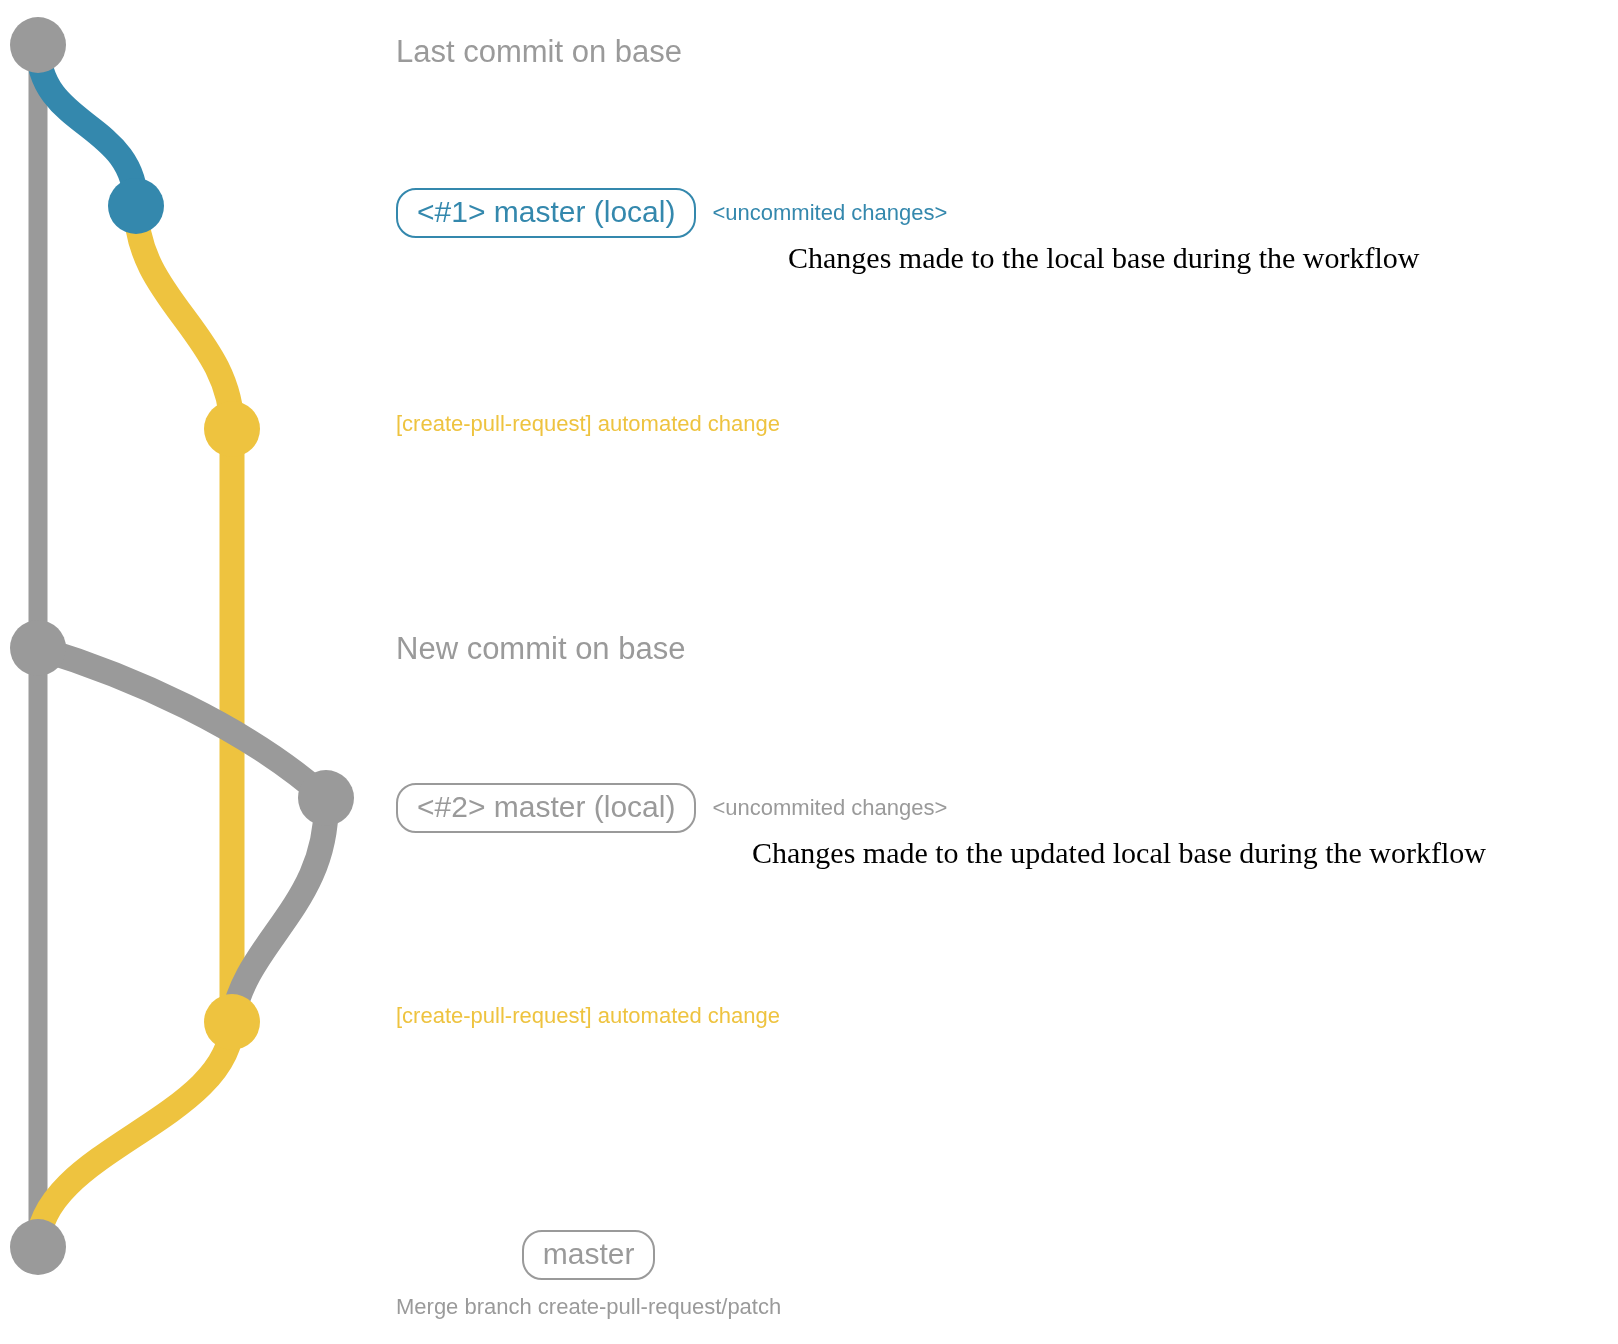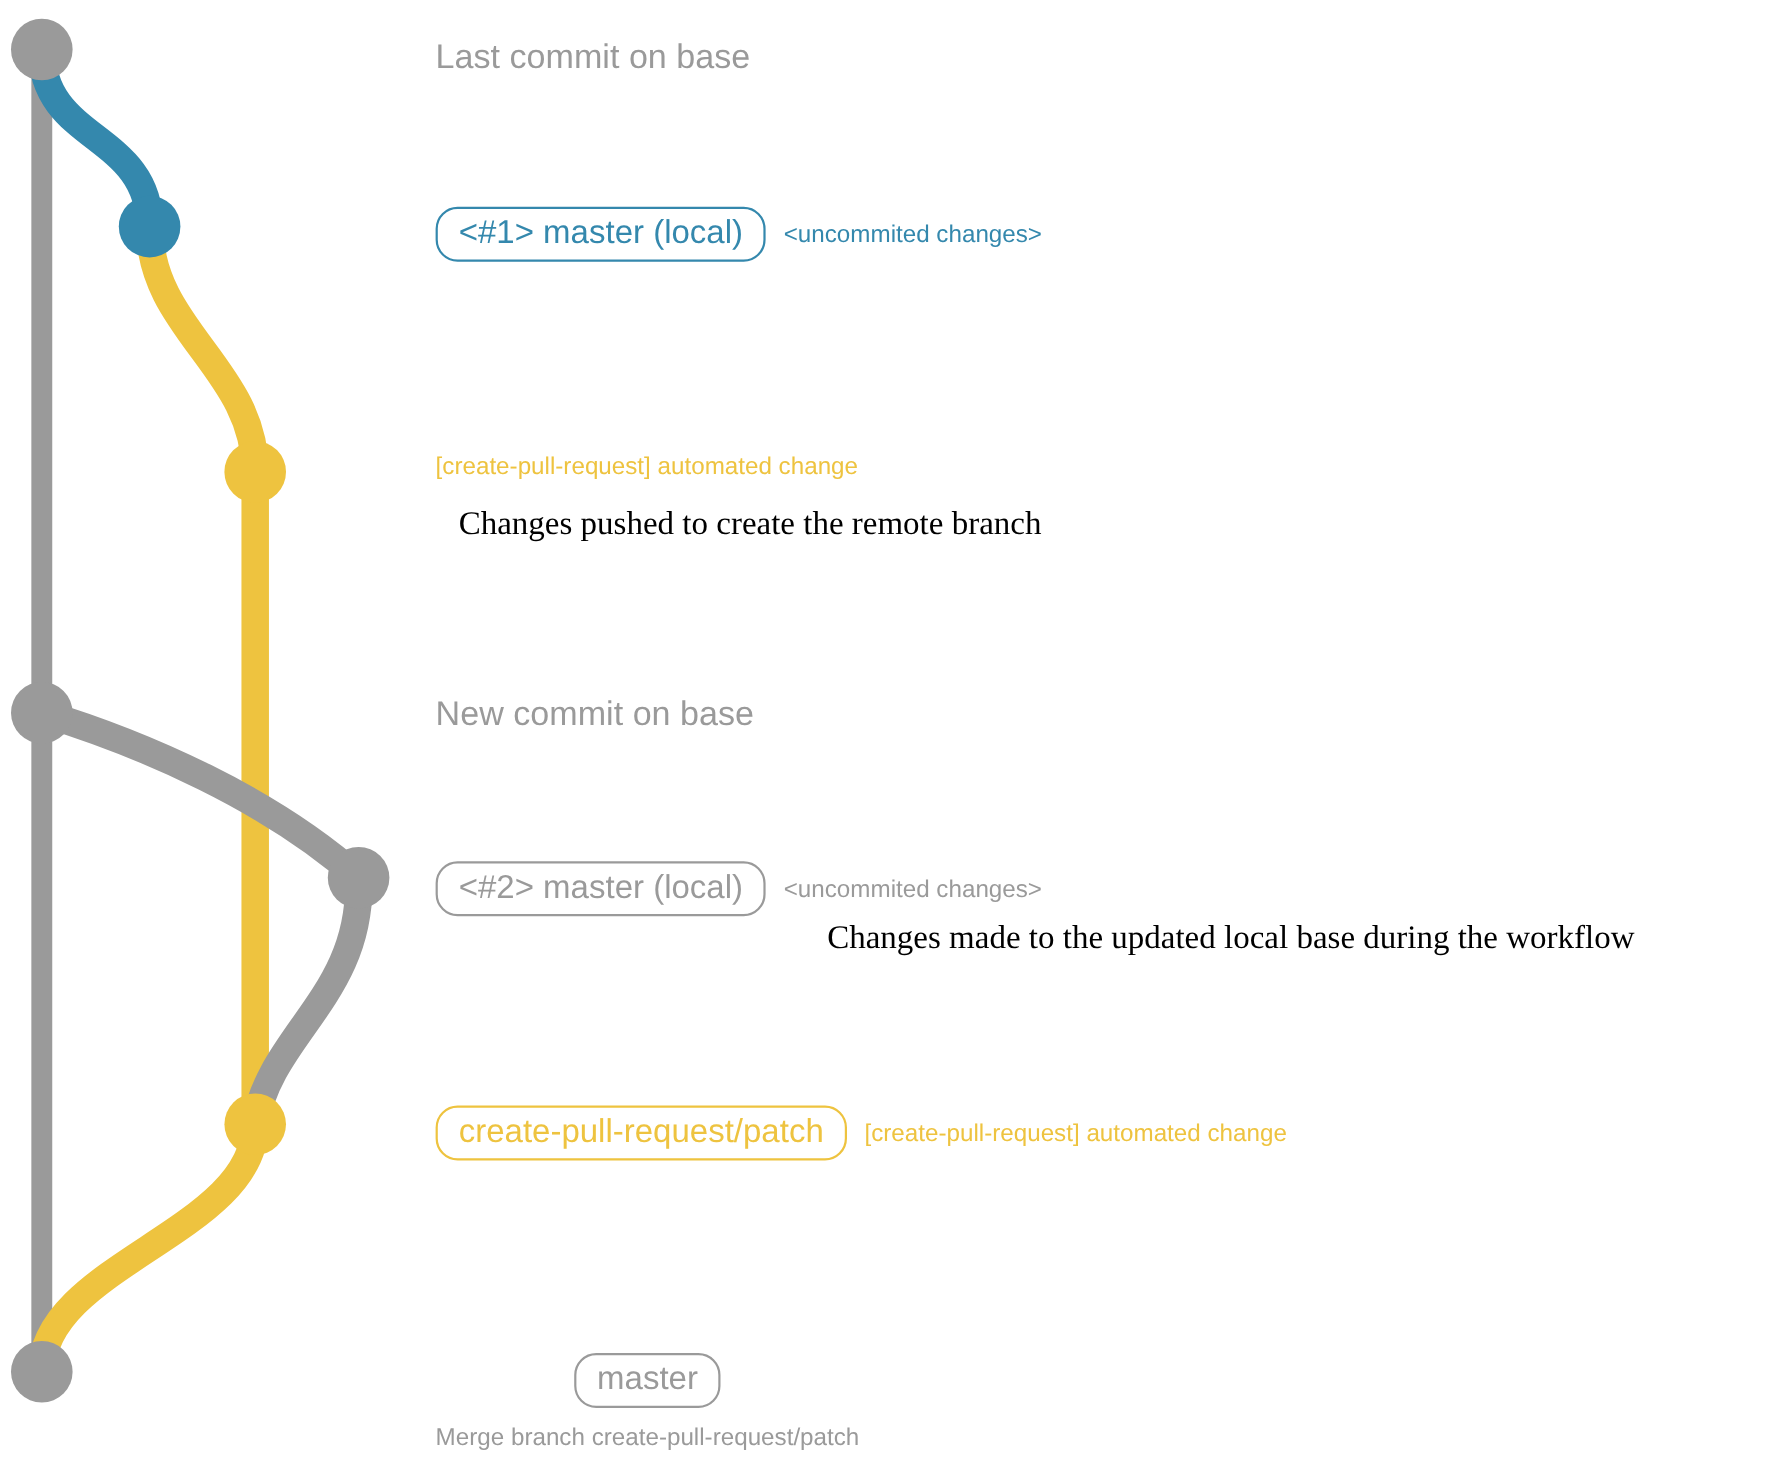--- a/index.html
+++ b/index.html
@@ -110,34 +110,33 @@
   </svg>
 
   <div id="annotations">
 
     <div class="row plain-title" style="top:36px; color:#9a9a9a;">Last commit on base</div>
 
     <div class="row badge-line" style="top:188px;">
       <span class="badge blue">&lt;#1&gt; master (local)</span>
       <span class="commit-msg blue">&lt;uncommited changes&gt;</span>
     </div>
+    <div class="sub" style="left:788px; top:243px;">Changes made to the local base during the workflow</div>
 
     <div class="row commit-msg yellow" style="top:413px;">[create-pull-request] automated change</div>
-    <div class="sub" style="left:417px; top:461px;">Changes pushed to create the remote branch</div>
 
     <div class="row plain-title" style="top:633px; color:#9a9a9a;">New commit on base</div>
 
     <div class="row badge-line" style="top:783px;">
       <span class="badge gray">&lt;#2&gt; master (local)</span>
       <span class="commit-msg gray">&lt;uncommited changes&gt;</span>
     </div>
     <div class="sub" style="left:752px; top:838px;">Changes made to the updated local base during the workflow</div>
 
     <div class="row badge-line" style="top:1005px;">
-      <span class="badge yellow">create-pull-request/patch</span>
       <span class="commit-msg yellow">[create-pull-request] automated change</span>
     </div>
 
     <div class="row badge-line" style="top:1230px;flex-direction:column;">
       <span class="badge gray">master</span>
       <span class="commit-msg gray">Merge branch create-pull-request/patch</span>
     </div>
 
   </div>
 </div>

